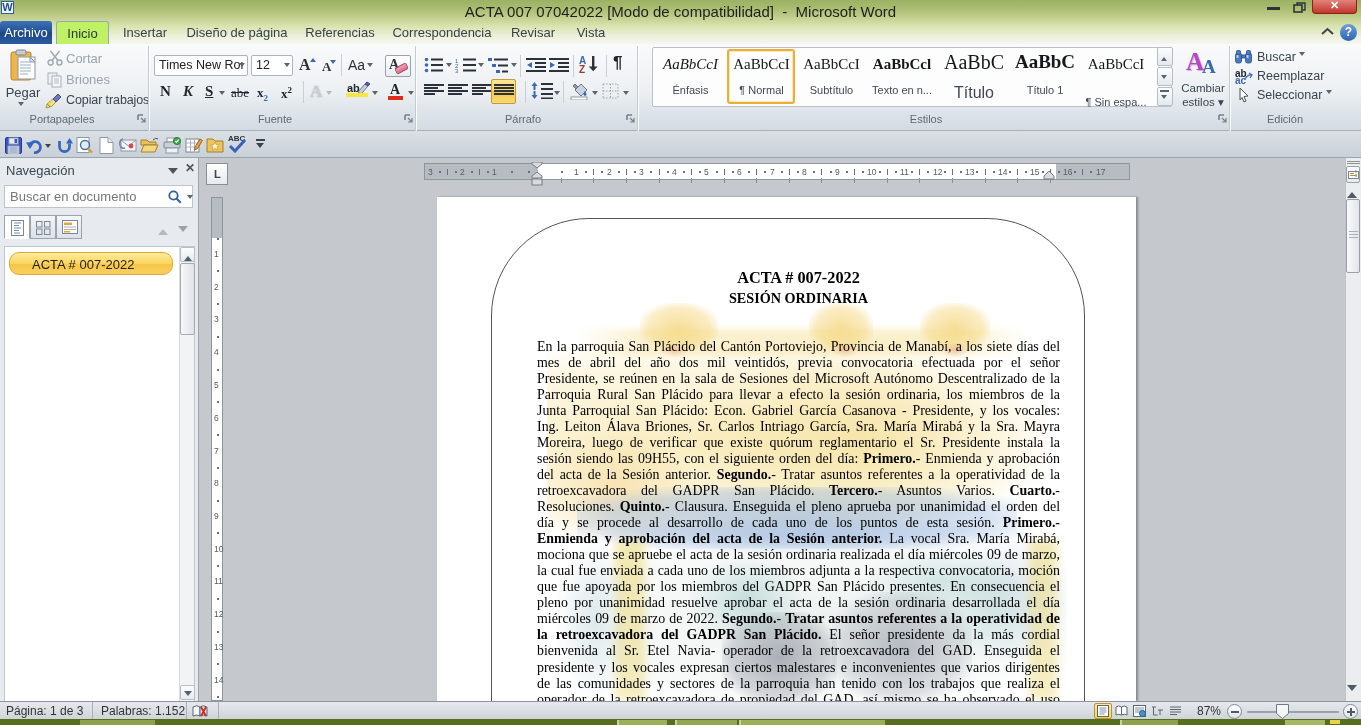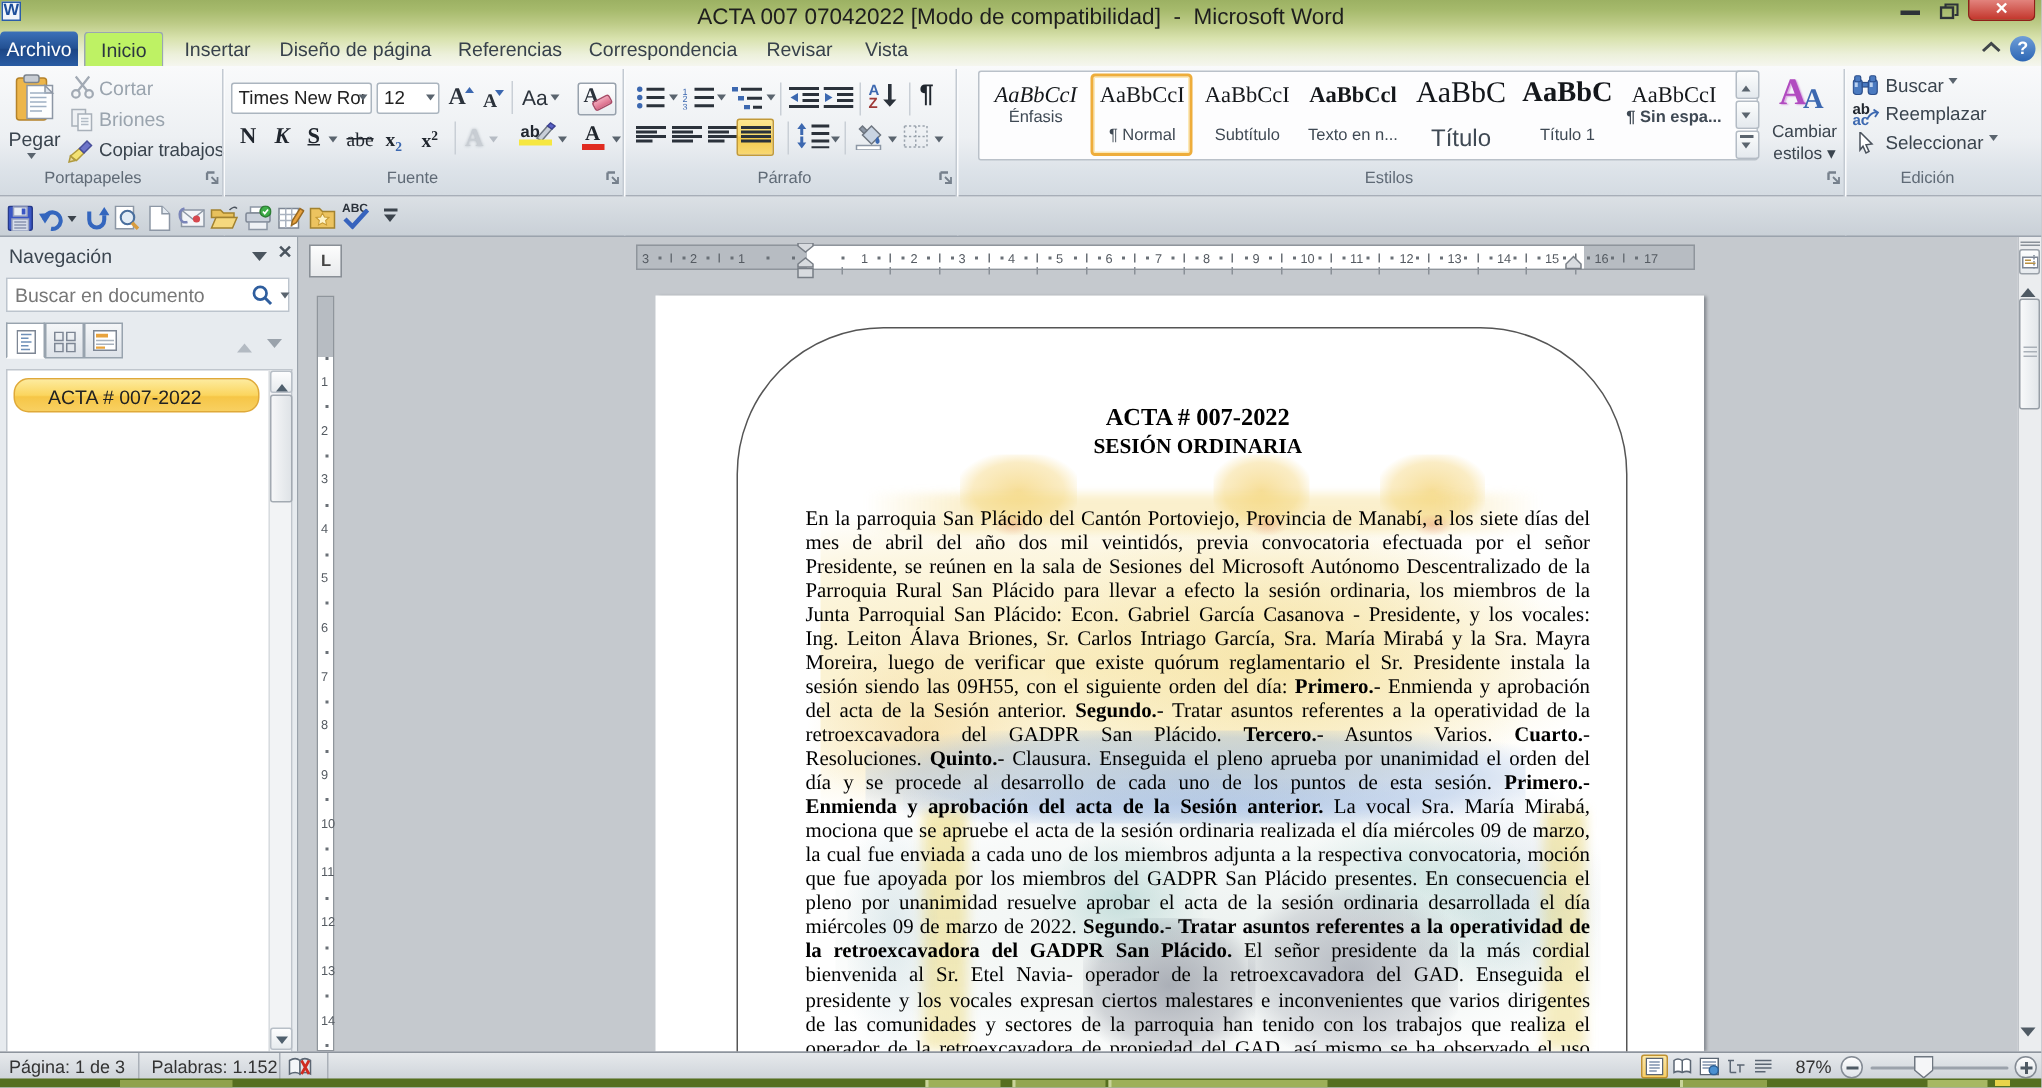--- a/index.html
+++ b/index.html
@@ -300,21 +300,21 @@
 <div class="abs grplabel" style="left:463px;width:120px;top:113px;">Párrafo</div>
 <svg class="abs" style="left:626px;top:114px;" width="10" height="10" viewBox="0 0 10 10">
  <path d="M1 1 h5 M1 1 v5" stroke="#76808c" stroke-width="1.6" fill="none"></path>
  <path d="M4 4 l4 4 M8 4 v4 h-4" stroke="#76808c" stroke-width="1.2" fill="none"></path>
 </svg>
 <div class="abs gdiv" style="left:637px;top:46px;"></div>
 
 <div class="abs" style="left:652px;top:47px;width:520px;height:60px;background:#fdfdfe;border:1px solid #bac1c9;border-radius:2px;"></div>
 <div class="abs" style="left:655px;top:48px;width:71px;height:58px;text-align:center;">
  <div style="position:absolute;left:0;top:8px;width:71px;font-family:'Liberation Serif',serif;font-size:15px;font-style:italic;color:#14171b;white-space:nowrap;overflow:hidden;">AaBbCcI</div>
- <div style="position:absolute;left:0;top:24px;width:71px;font-size:11px;color:#3f4954;white-space:nowrap;overflow:hidden;">Énfasis</div>
+ <div style="position:absolute;left:0;top:36px;width:71px;font-size:11px;color:#3f4954;white-space:nowrap;overflow:hidden;">Énfasis</div>
 </div>
 <div class="abs" style="left:726px;top:48px;width:71px;height:58px;text-align:center;">
  <div style="position:absolute;left:0;top:8px;width:71px;font-family:'Liberation Serif',serif;font-size:15px;color:#14171b;white-space:nowrap;overflow:hidden;">AaBbCcI</div>
  <div style="position:absolute;left:0;top:36px;width:71px;font-size:11px;color:#3f4954;white-space:nowrap;overflow:hidden;">¶ Normal</div>
 </div>
 <div class="abs" style="left:797px;top:48px;width:69px;height:58px;text-align:center;">
  <div style="position:absolute;left:0;top:8px;width:69px;font-family:'Liberation Serif',serif;font-size:15px;color:#14171b;white-space:nowrap;overflow:hidden;">AaBbCcI</div>
  <div style="position:absolute;left:0;top:36px;width:69px;font-size:11px;color:#3f4954;white-space:nowrap;overflow:hidden;">Subtítulo</div>
 </div>
 <div class="abs" style="left:866px;top:48px;width:72px;height:58px;text-align:center;">
@@ -324,21 +324,21 @@
 <div class="abs" style="left:938px;top:48px;width:72px;height:58px;text-align:center;">
  <div style="position:absolute;left:0;top:3px;width:72px;font-family:'Liberation Serif',serif;font-size:20px;color:#14171b;white-space:nowrap;overflow:hidden;">AaBbC</div>
  <div style="position:absolute;left:0;top:36px;width:72px;font-size:16px;color:#3f4954;white-space:nowrap;overflow:hidden;">Título</div>
 </div>
 <div class="abs" style="left:1010px;top:48px;width:70px;height:58px;text-align:center;">
  <div style="position:absolute;left:0;top:3px;width:70px;font-family:'Liberation Serif',serif;font-size:19px;font-weight:bold;color:#14171b;white-space:nowrap;overflow:hidden;">AaBbC</div>
  <div style="position:absolute;left:0;top:36px;width:70px;font-size:11px;color:#3f4954;white-space:nowrap;overflow:hidden;">Título 1</div>
 </div>
 <div class="abs" style="left:1080px;top:48px;width:72px;height:58px;text-align:center;">
  <div style="position:absolute;left:0;top:8px;width:72px;font-family:'Liberation Serif',serif;font-size:15px;color:#14171b;white-space:nowrap;overflow:hidden;">AaBbCcI</div>
- <div style="position:absolute;left:0;top:24px;width:72px;font-size:11px;color:#3f4954;white-space:nowrap;overflow:hidden;font-weight:bold;">¶ Sin espa...</div>
+ <div style="position:absolute;left:0;top:48px;width:72px;font-size:11px;color:#3f4954;white-space:nowrap;overflow:hidden;">¶ Sin espa...</div>
 </div>
 <div class="abs" style="left:727px;top:49px;width:68px;height:55px;border:2px solid #eead3b;border-radius:3px;box-shadow:inset 0 0 0 1px #fce9b6;"></div>
 <div class="abs" style="left:1157px;top:47px;width:16px;height:19px;background:linear-gradient(#fcfdfd,#e4e9ee);border:1px solid #b4bcc5;border-radius:2px;"></div>
 <div class="abs" style="left:1157px;top:67px;width:16px;height:19px;background:linear-gradient(#fcfdfd,#e4e9ee);border:1px solid #b4bcc5;border-radius:2px;"></div>
 <div class="abs" style="left:1157px;top:87px;width:16px;height:19px;background:linear-gradient(#fcfdfd,#e4e9ee);border:1px solid #b4bcc5;border-radius:2px;"></div>
 <div class="abs" style="left:1161px;top:54px;width:0;height:0;border:3.5px solid transparent;border-bottom:4px solid #5a646e;"></div>
 <div class="abs" style="left:1161px;top:75px;width:0;height:0;border:3.5px solid transparent;border-top:4px solid #5a646e;"></div>
 <div class="abs" style="left:1160px;top:90px;width:9px;height:2px;background:#5a646e;"></div>
 <div class="abs" style="left:1161px;top:95px;width:0;height:0;border:3.5px solid transparent;border-top:4px solid #5a646e;"></div>
 <div class="abs" style="left:1180px;top:48px;width:46px;height:62px;text-align:center;">

